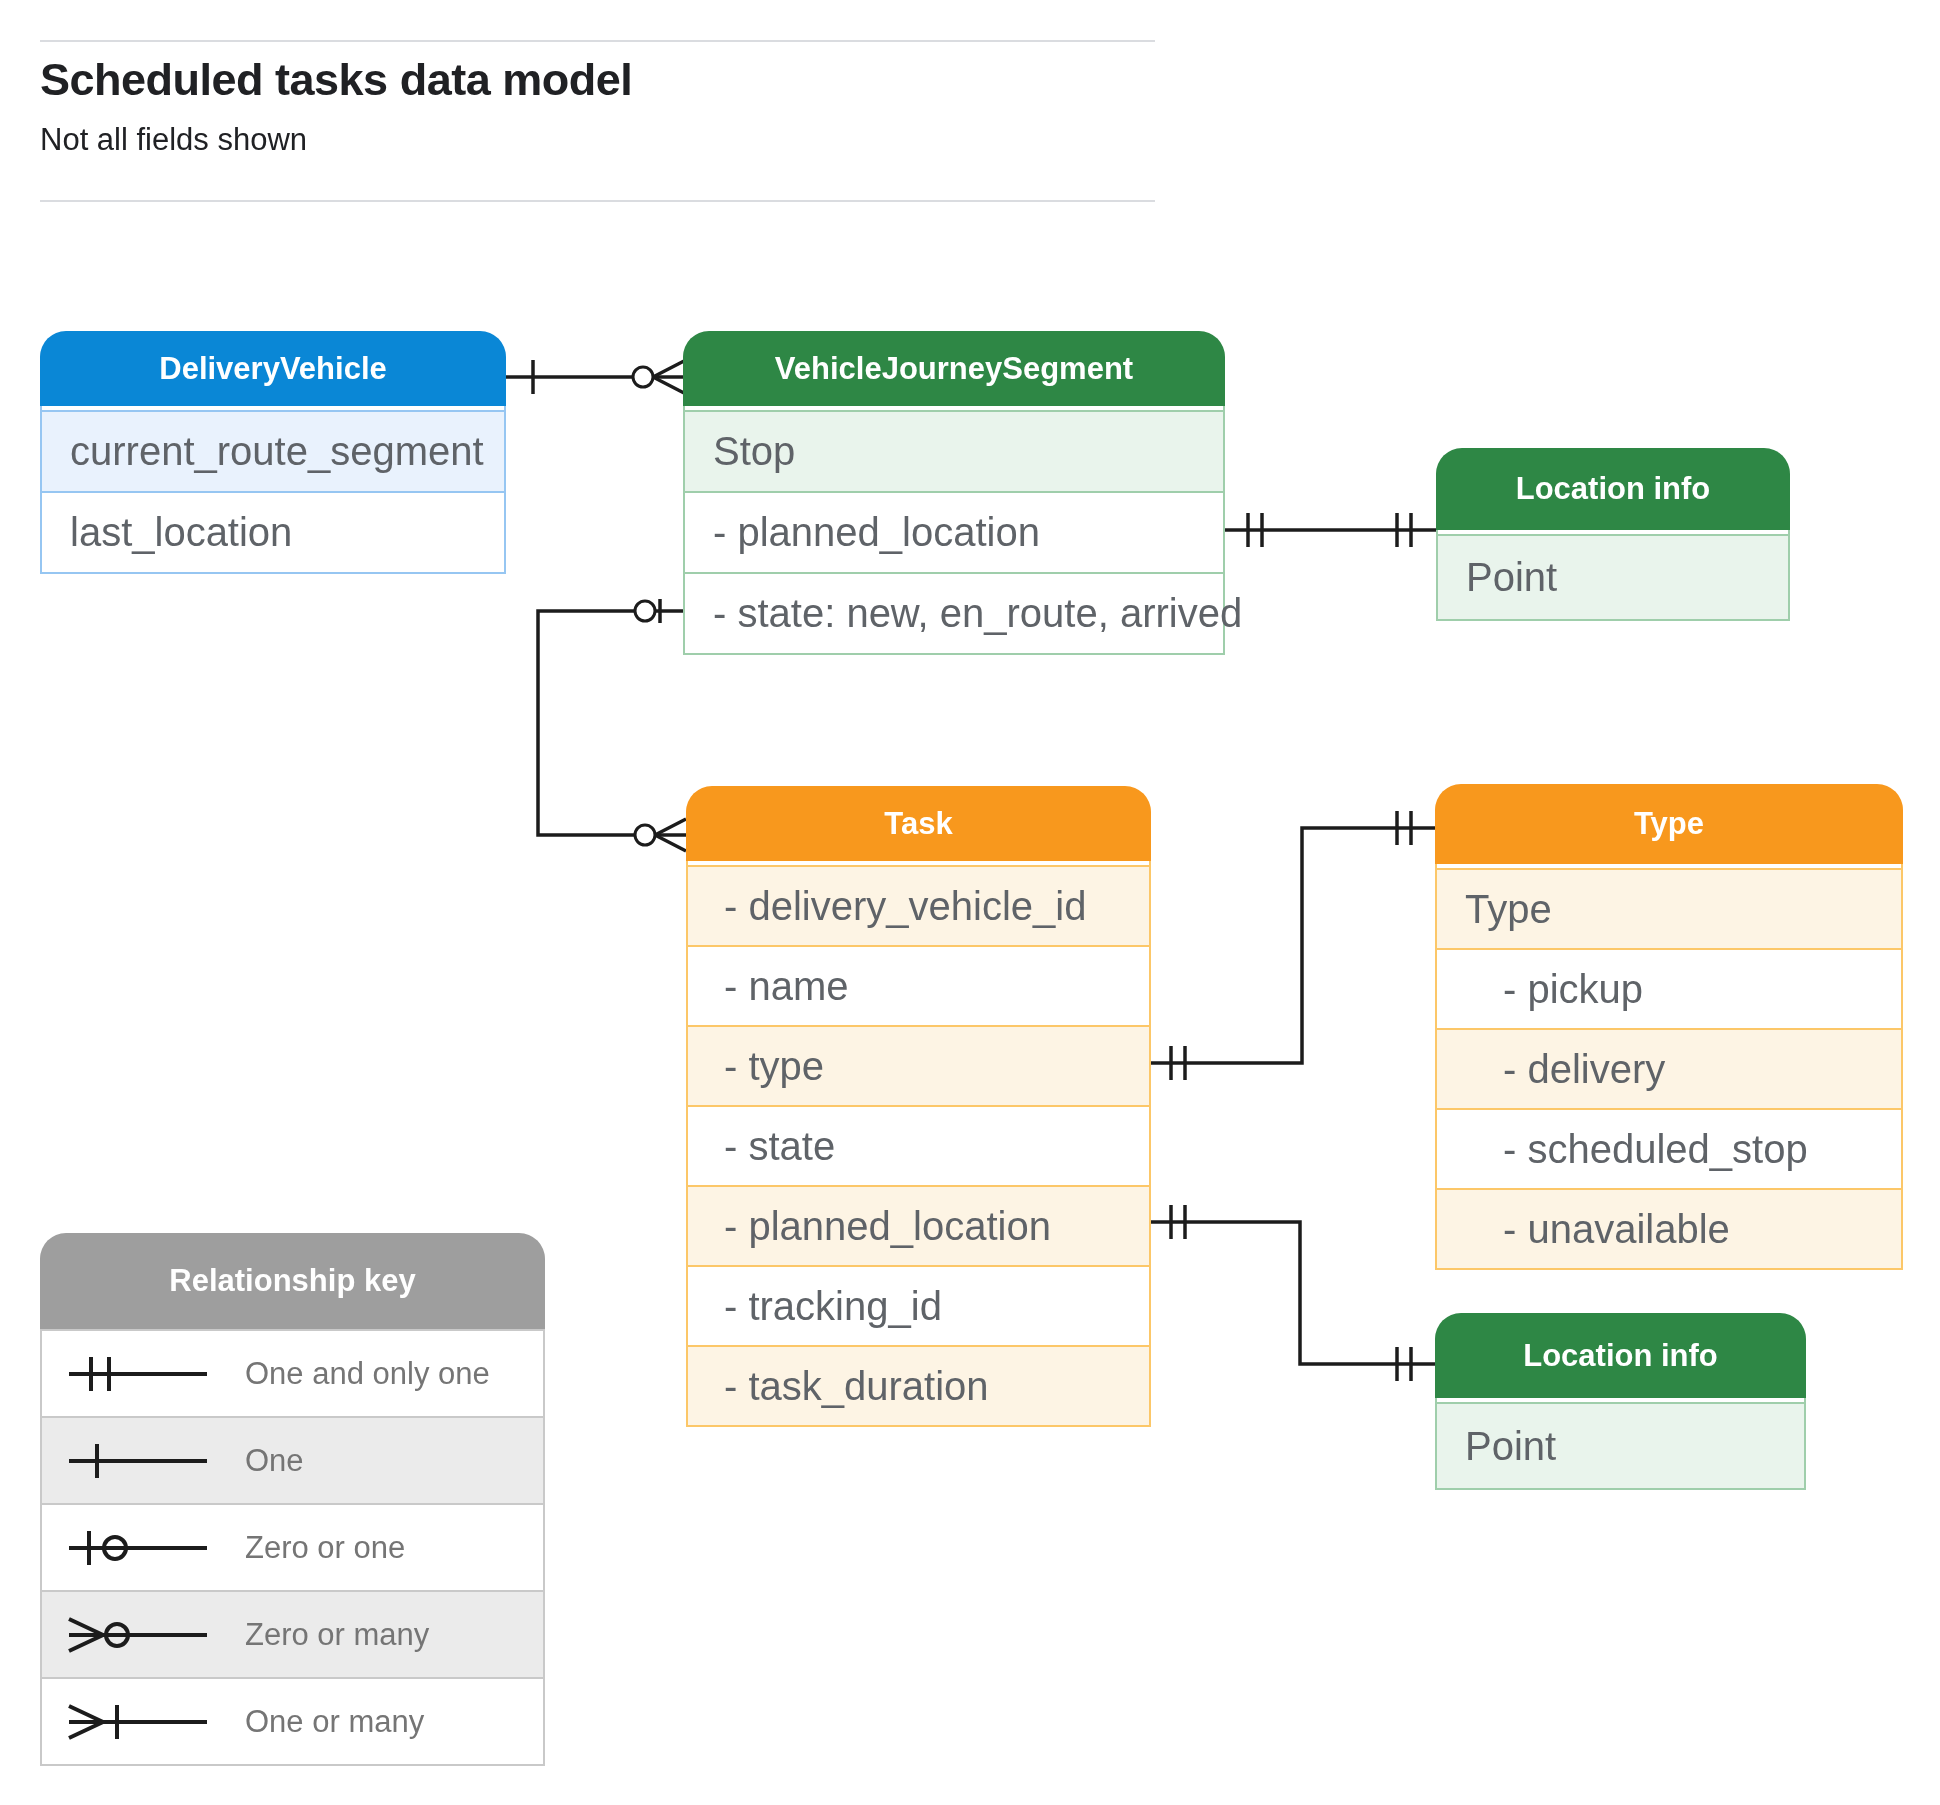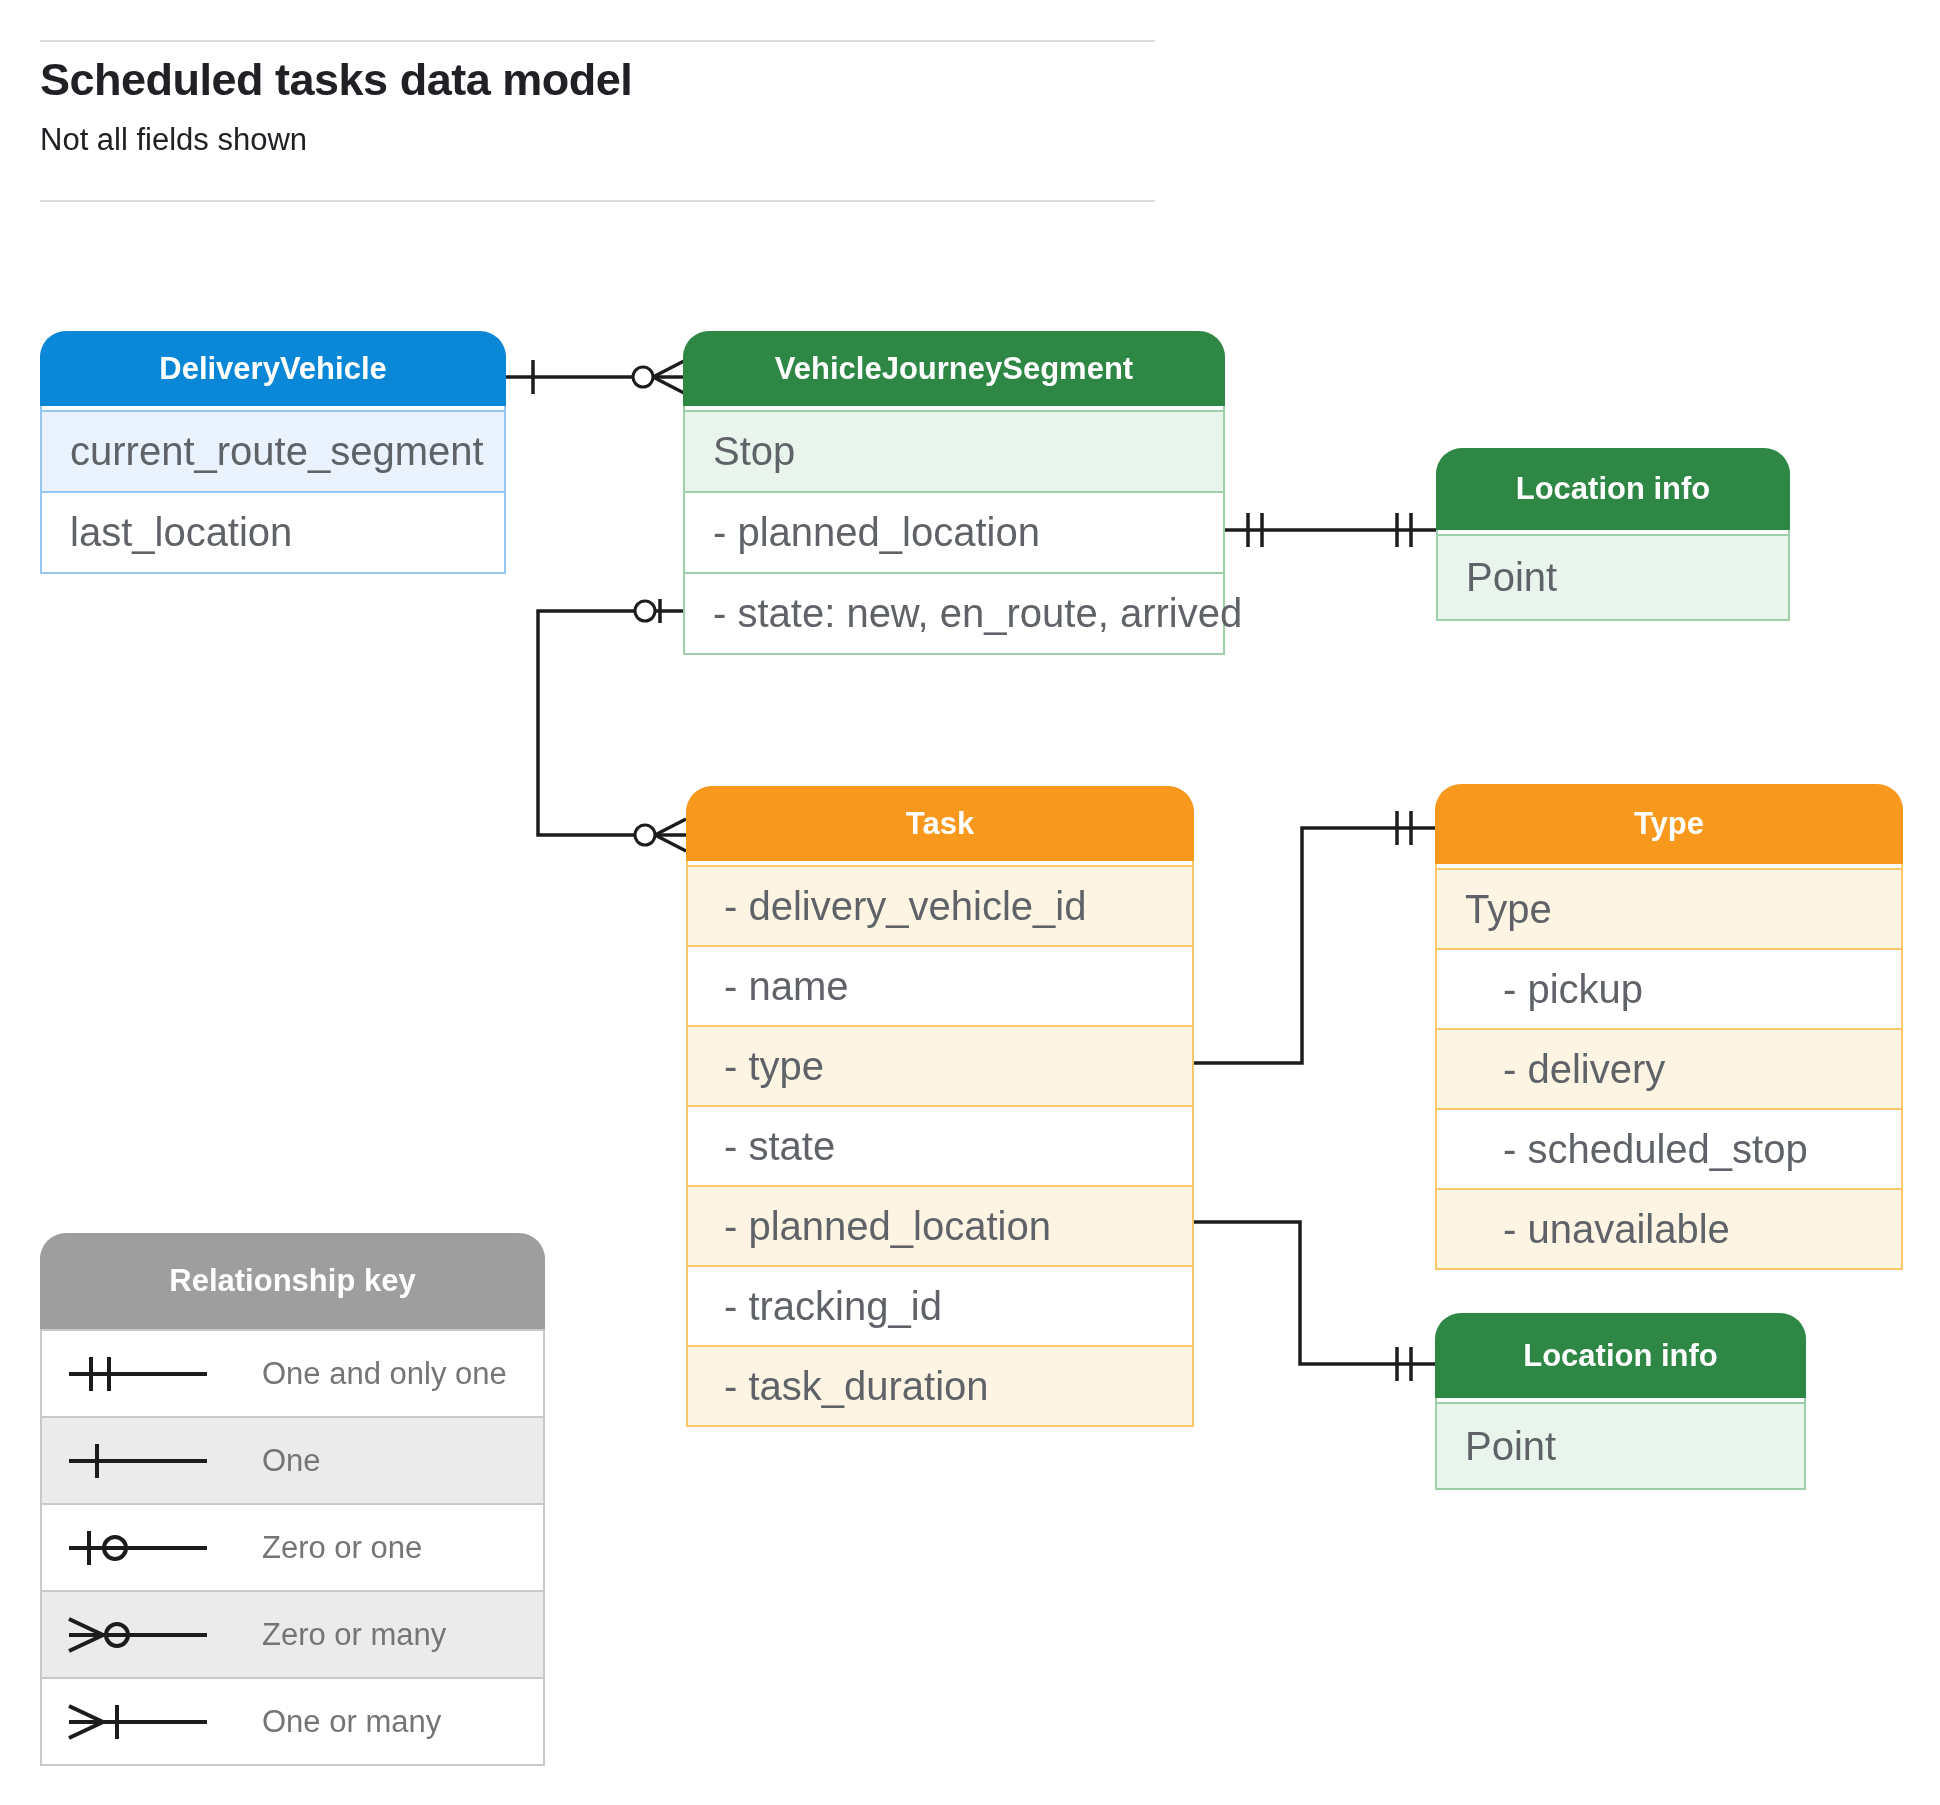--- a/index.html
+++ b/index.html
@@ -30,21 +30,21 @@
   
   #legend{position:absolute;left:40px;top:1235px;width:505px;border:2px solid #c9c9c9;border-top:none;
           border-radius:26px 26px 0 0;box-sizing:border-box;background:#fff;}
   #legend .lg-header{height:96px;margin:-2px -2px 0 -2px;border-radius:26px 26px 0 0;background:#9e9e9e;
           color:#fff;display:flex;align-items:center;justify-content:center;font-size:31px;font-weight:700;}
   .lg-row{height:87px;display:flex;align-items:center;padding-left:25px;border-top:2px solid #c9c9c9;
           box-sizing:border-box;background:#fff;}
   .lg-row:nth-of-type(odd){background:#ebebeb;}
   .lg-row:first-of-type{border-top:none;}
   .lg-sym{width:150px;height:44px;flex:0 0 150px;}
-  .lg-label{margin-left:45px;font-size:31px;color:#757575;}
+  .lg-label{margin-left:28px;font-size:31px;color:#757575;}
 
   #wires{position:absolute;left:0;top:0;pointer-events:none;}
   .wire{stroke:#1c1c1c;stroke-width:3.5;fill:none;}
   .knob{stroke:#1c1c1c;stroke-width:3;fill:#ffffff;}
   .lsym{stroke:#1c1c1c;stroke-width:4;fill:none;}
 </style>
 </head>
 <body>
 
 <div id="page">
@@ -107,21 +107,21 @@
     <div class="e-row tint"><span>Stop</span></div>
     <div class="e-row"><span>- planned_location</span></div>
     <div class="e-row"><span>- state: new, en_route, arrived</span></div>
   </div>
 
   <div class="entity t-green" style="left:1436px;top:450px;width:354px;--hh:82px;--rh:85px">
     <div class="e-header">Location info</div>
     <div class="e-row tint"><span>Point</span></div>
   </div>
 
-  <div class="entity t-orange" style="left:686px;top:788px;width:508px;--hh:75px;--rh:80px">
+  <div class="entity t-orange" style="left:686px;top:788px;width:465px;--hh:75px;--rh:80px">
     <div class="e-header">Task</div>
     <div class="e-row tint pad-sm"><span>- delivery_vehicle_id</span></div>
     <div class="e-row pad-sm"><span>- name</span></div>
     <div class="e-row tint pad-sm"><span>- type</span></div>
     <div class="e-row pad-sm"><span>- state</span></div>
     <div class="e-row tint pad-sm"><span>- planned_location</span></div>
     <div class="e-row pad-sm"><span>- tracking_id</span></div>
     <div class="e-row tint pad-sm"><span>- task_duration</span></div>
   </div>
 

